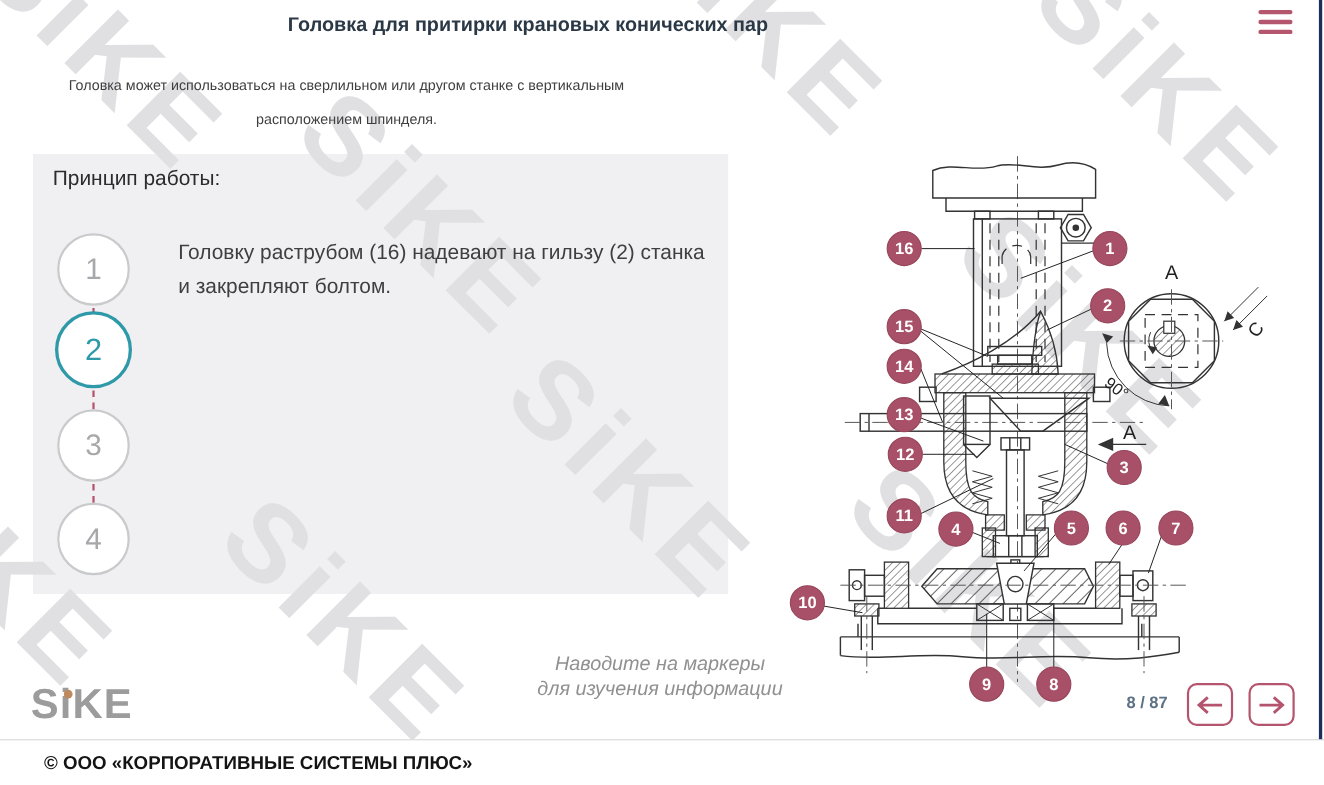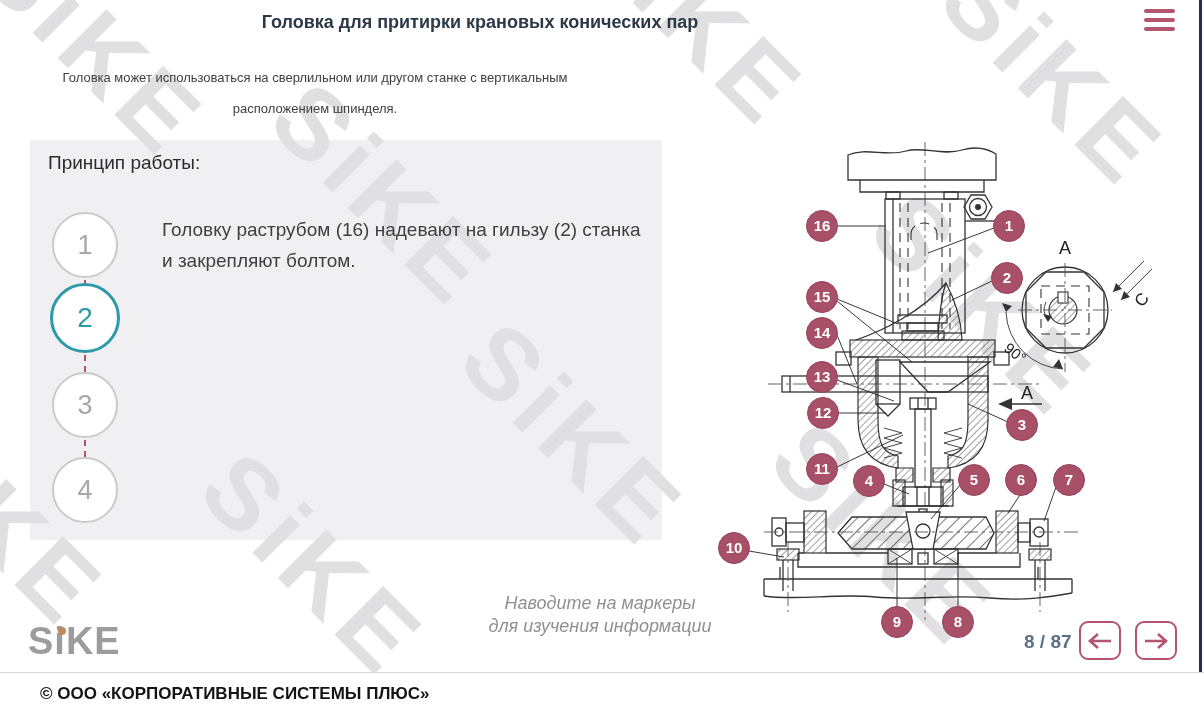--- a/index.html
+++ b/index.html
@@ -45,21 +45,21 @@
   .svgtxt{font-family:"Liberation Sans",sans-serif;fill:#222;}
   .mk-c{fill:#a85068;stroke:#96455a;stroke-width:1;cursor:pointer;}
   .mk-t{font-family:"Liberation Sans",sans-serif;font-size:15px;font-weight:bold;fill:#fff;
         text-anchor:middle;pointer-events:none;}
 
   
   #hint{left:430px;top:592px;width:340px;text-align:center;font-style:italic;
         font-size:18px;line-height:23px;color:#909090;}
 
   
-  #page-num{left:1024px;top:631px;width:50px;font-size:19px;font-weight:bold;color:#5d7185;}
+  #page-num{left:1024px;top:631px;width:50px;font-size:15px;font-weight:bold;color:#5d7185;}
   .nav-btn{width:42px;height:39px;border:2.5px solid #b5546e;border-radius:9px;background:#fff;
         box-sizing:border-box;display:flex;align-items:center;justify-content:center;cursor:pointer;}
   #prev-btn{left:1079px;top:621px;}
   #next-btn{left:1135px;top:621px;}
 
   
   #logo{left:28px;top:620px;font-size:38px;font-weight:bold;letter-spacing:1px;color:#9c9c9c;}
   #logo-dot{position:absolute;z-index:3;left:58px;top:627px;width:8px;height:8px;border-radius:50%;background:#bf8a5e;}
 
   

